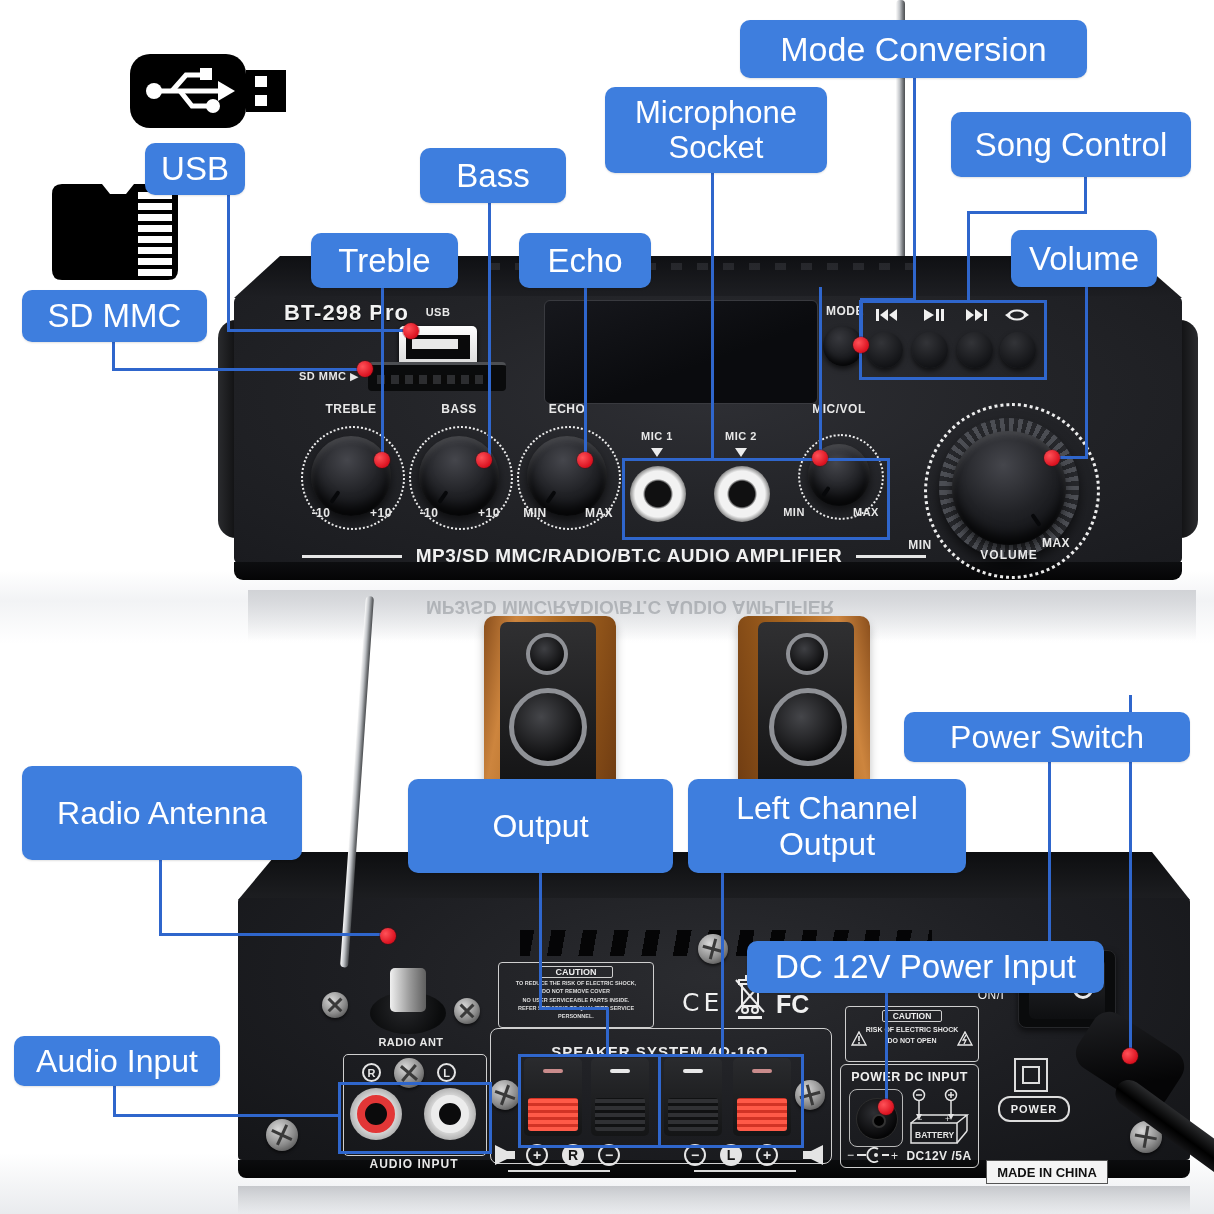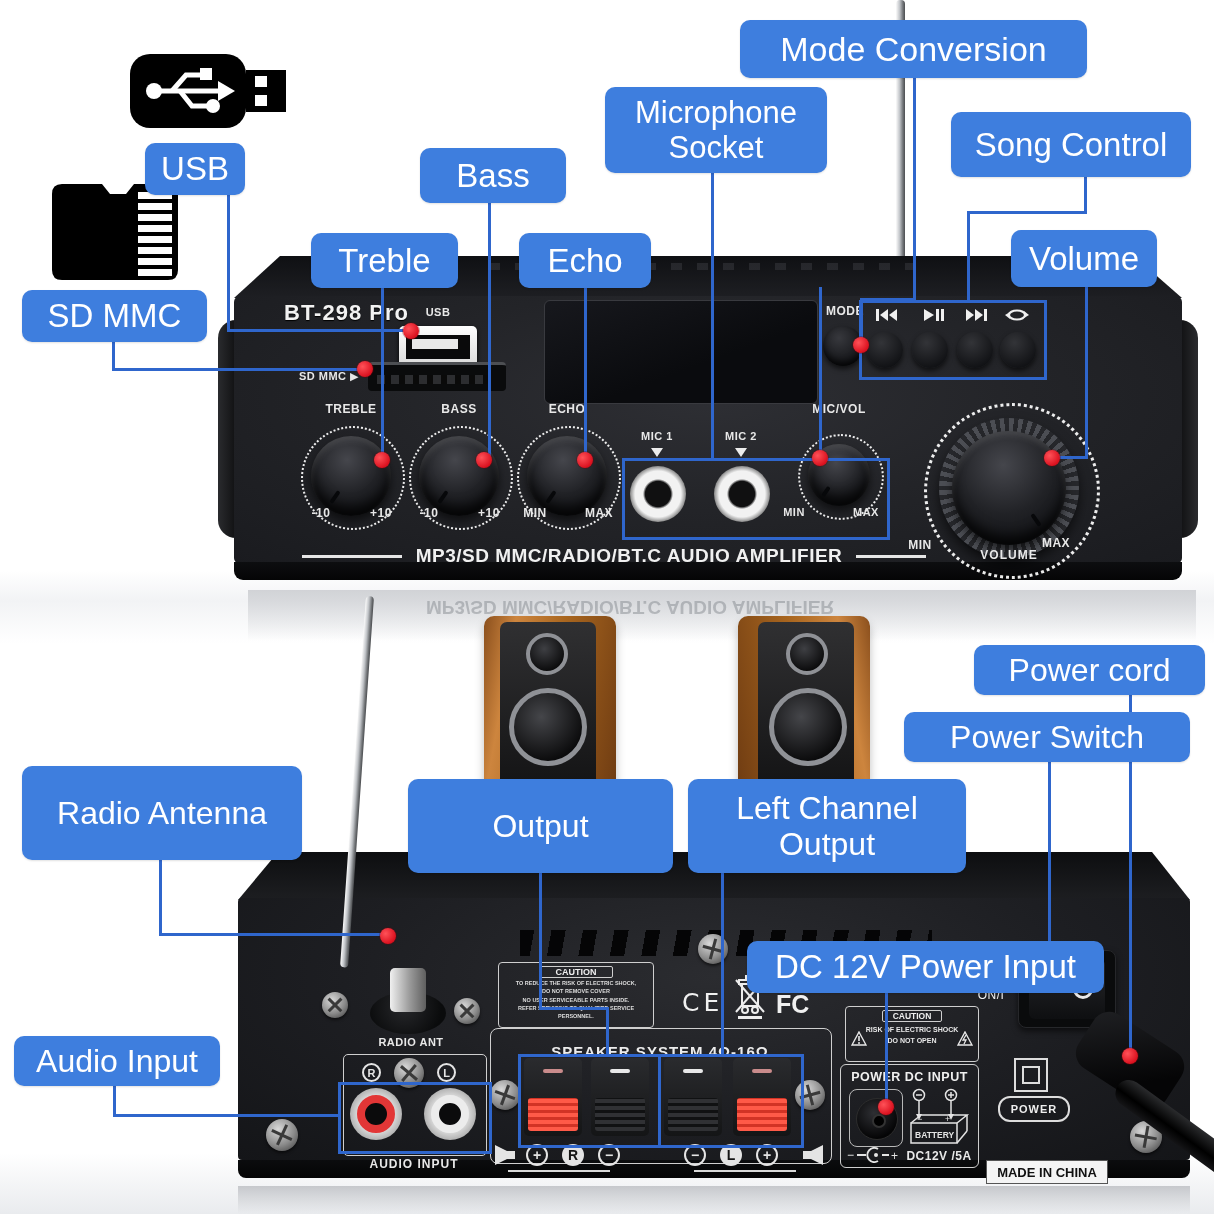--- a/index.html
+++ b/index.html
@@ -449,23 +449,20 @@
   <div class="callout" style="left:605px;top:87px;width:222px;height:86px;font-size:31px">
     <span>Microphone</span>
     <span>Socket</span>
   </div>
   <div class="callout" style="left:951px;top:112px;width:240px;height:65px;font-size:33px">
       <span>Song Control</span>
     </div>
   <div class="callout" style="left:1011px;top:230px;width:146px;height:57px;font-size:33px">
       <span>Volume</span>
     </div>
-  <div class="callout" style="left:974px;top:645px;width:231px;height:50px;font-size:32px">
-      <span>Power cord</span>
-    </div>
   <div class="callout" style="left:904px;top:712px;width:286px;height:50px;font-size:32px">
       <span>Power Switch</span>
     </div>
   <div class="callout" style="left:22px;top:766px;width:280px;height:94px;font-size:32px">
     <span>Radio Antenna</span>
   </div>
   <div class="callout" style="left:408px;top:779px;width:265px;height:94px;font-size:32px">
     <span>Output</span>
   </div>
   <div class="callout" style="left:688px;top:779px;width:278px;height:94px;font-size:32px">

